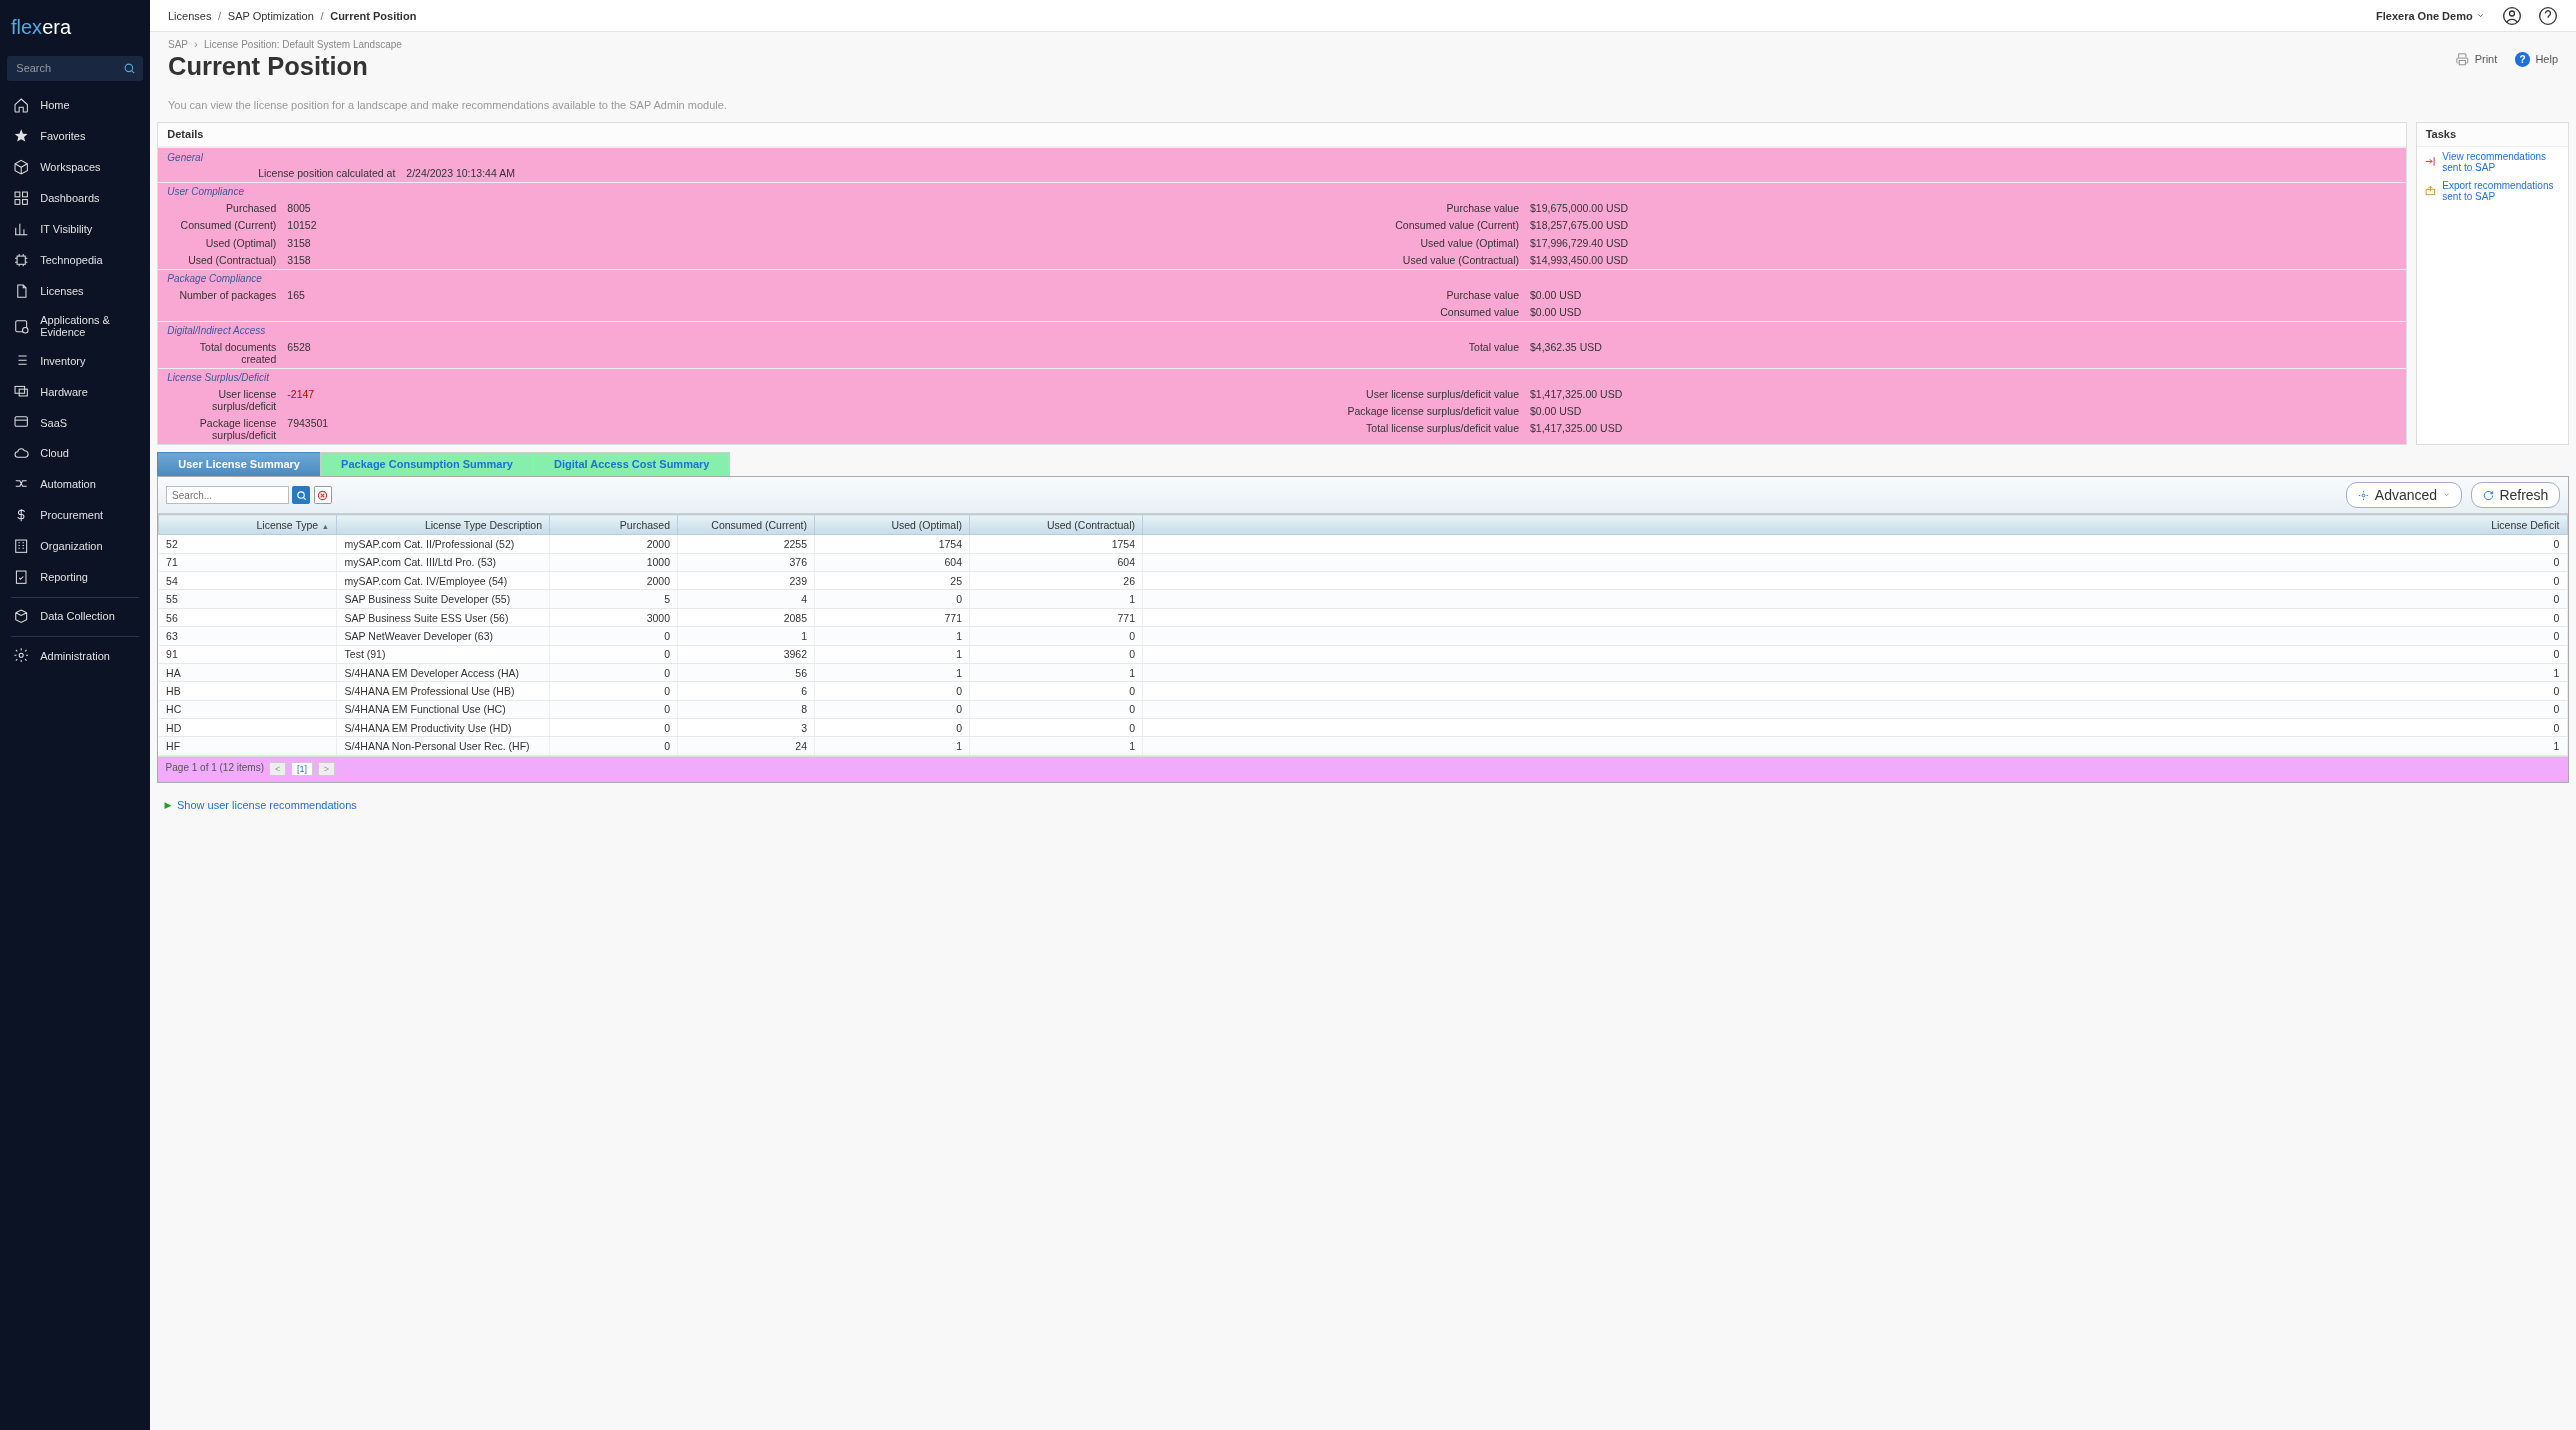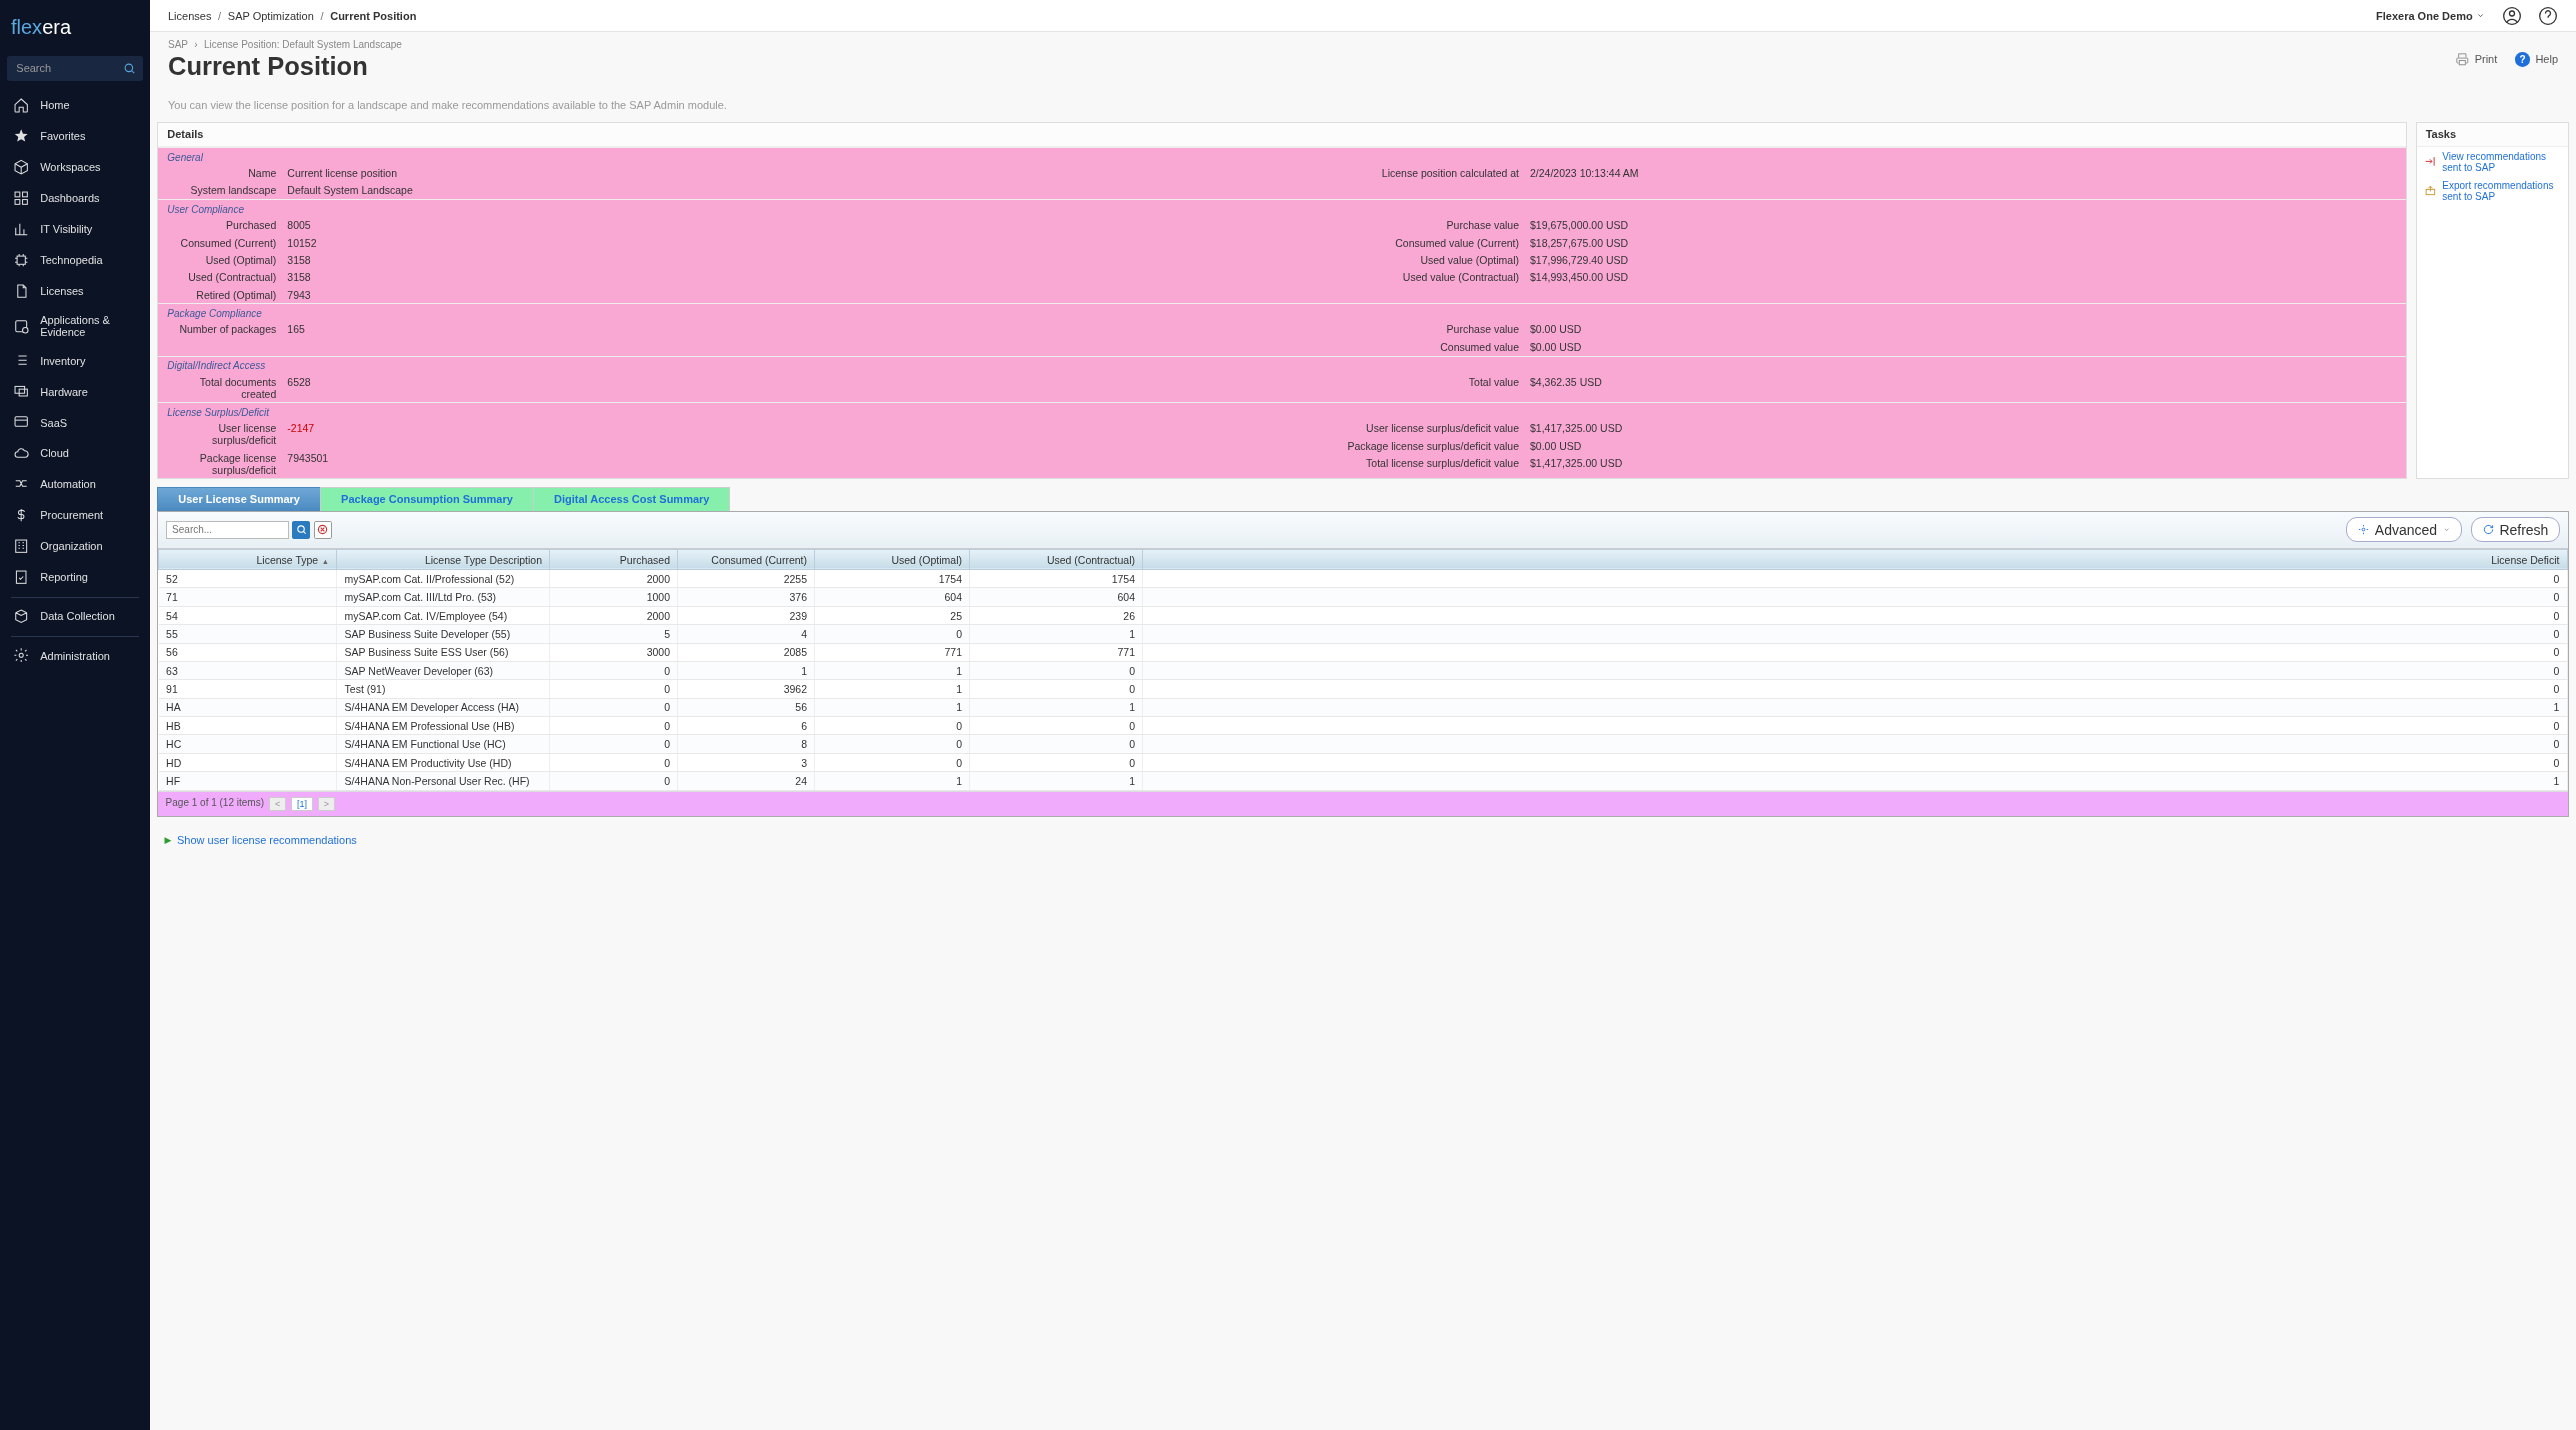--- a/index.html
+++ b/index.html
@@ -293,30 +293,20 @@
     </div>
     <p class="page-desc">You can view the license position for a landscape and make recommendations available to the SAP Admin module.</p>
   </div>
 
   <div class="content-row">
     <div class="details-panel">
       <div class="panel-title">Details</div>
 
       <div class="group-header">General</div>
       <div class="kv-grid">
-        <div class="kv-col">
-          <div class="kv-row">
-              <div class="kv-label">Name</div>
-              <div class="kv-value">Current license position</div>
-            </div>
-          <div class="kv-row">
-              <div class="kv-label">System landscape</div>
-              <div class="kv-value">Default System Landscape</div>
-            </div>
-        </div>
         <div class="kv-col right">
           <div class="kv-row">
               <div class="kv-label">License position calculated at</div>
               <div class="kv-value">2/24/2023 10:13:44 AM</div>
             </div>
         </div>
       </div>
 
       <div class="group-header">User Compliance</div>
       <div class="kv-grid">
@@ -329,24 +319,20 @@
               <div class="kv-label">Consumed (Current)</div>
               <div class="kv-value">10152</div>
             </div>
             <div class="kv-row">
               <div class="kv-label">Used (Optimal)</div>
               <div class="kv-value">3158</div>
             </div>
             <div class="kv-row">
               <div class="kv-label">Used (Contractual)</div>
               <div class="kv-value">3158</div>
-            </div>
-            <div class="kv-row">
-              <div class="kv-label">Retired (Optimal)</div>
-              <div class="kv-value">7943</div>
             </div>
           </div>
         <div class="kv-col right" id="uc-right">
             <div class="kv-row">
               <div class="kv-label">Purchase value</div>
               <div class="kv-value">$19,675,000.00 USD</div>
             </div>
             <div class="kv-row">
               <div class="kv-label">Consumed value (Current)</div>
               <div class="kv-value">$18,257,675.00 USD</div>

